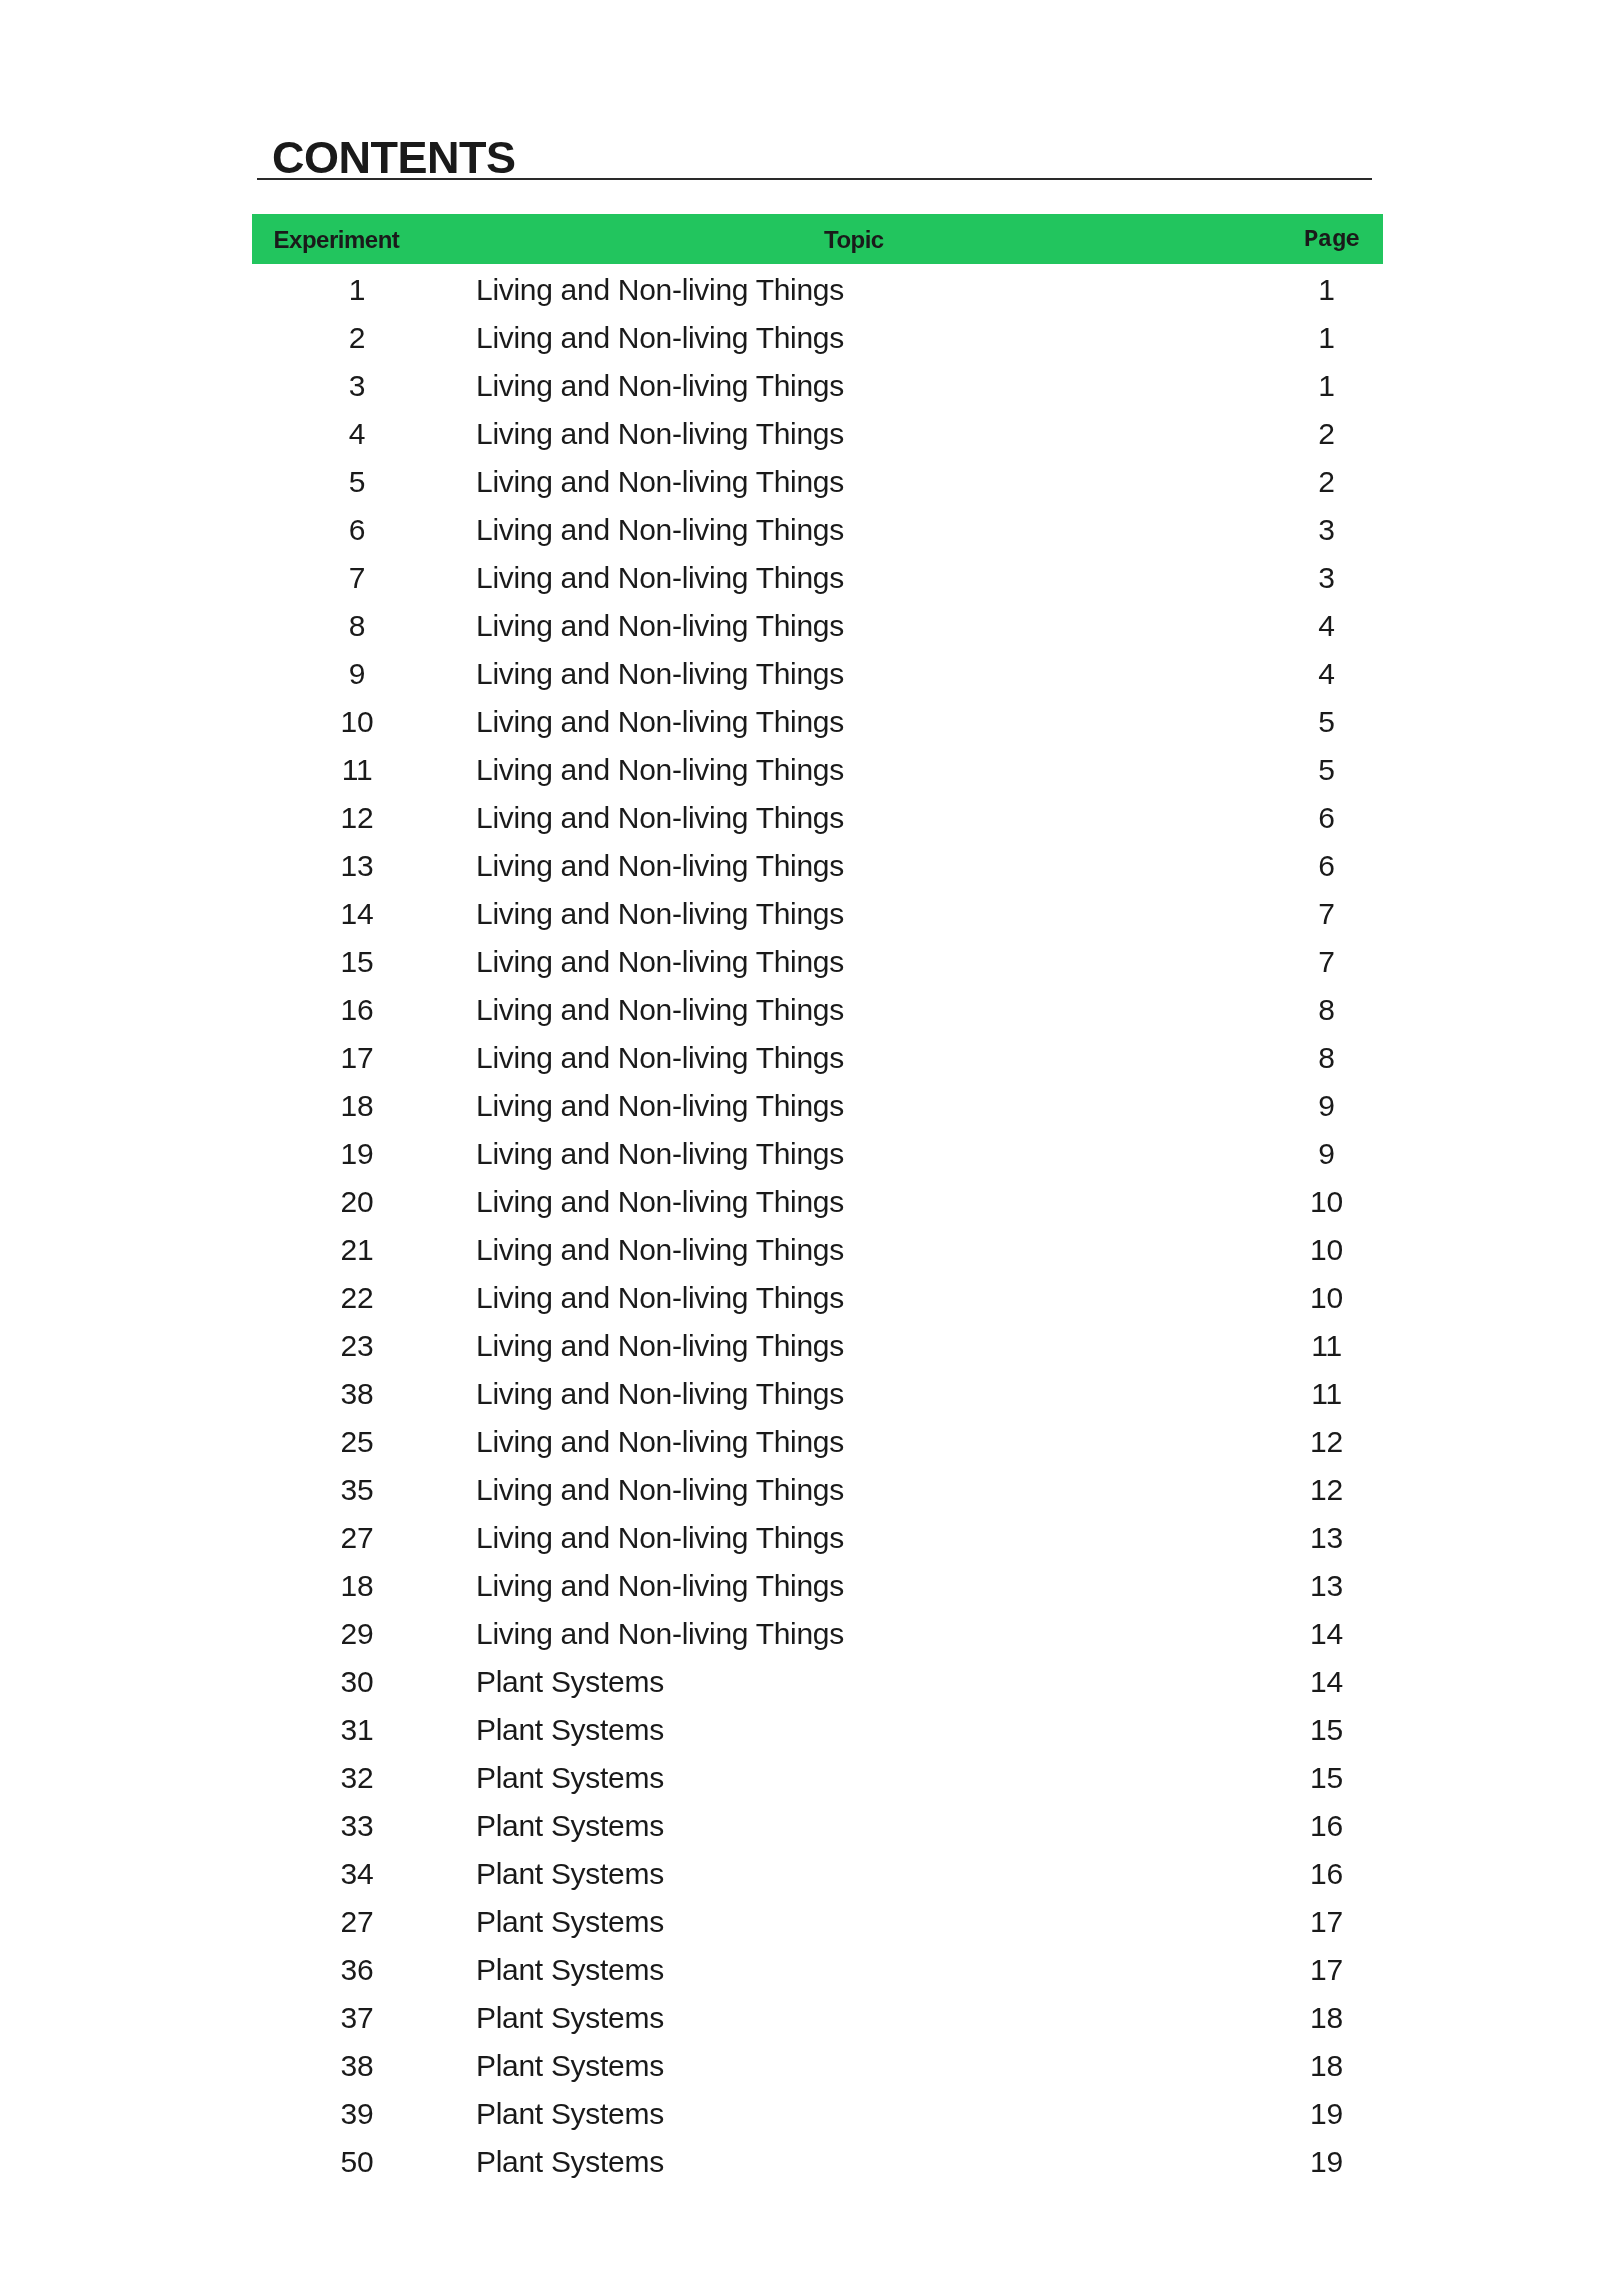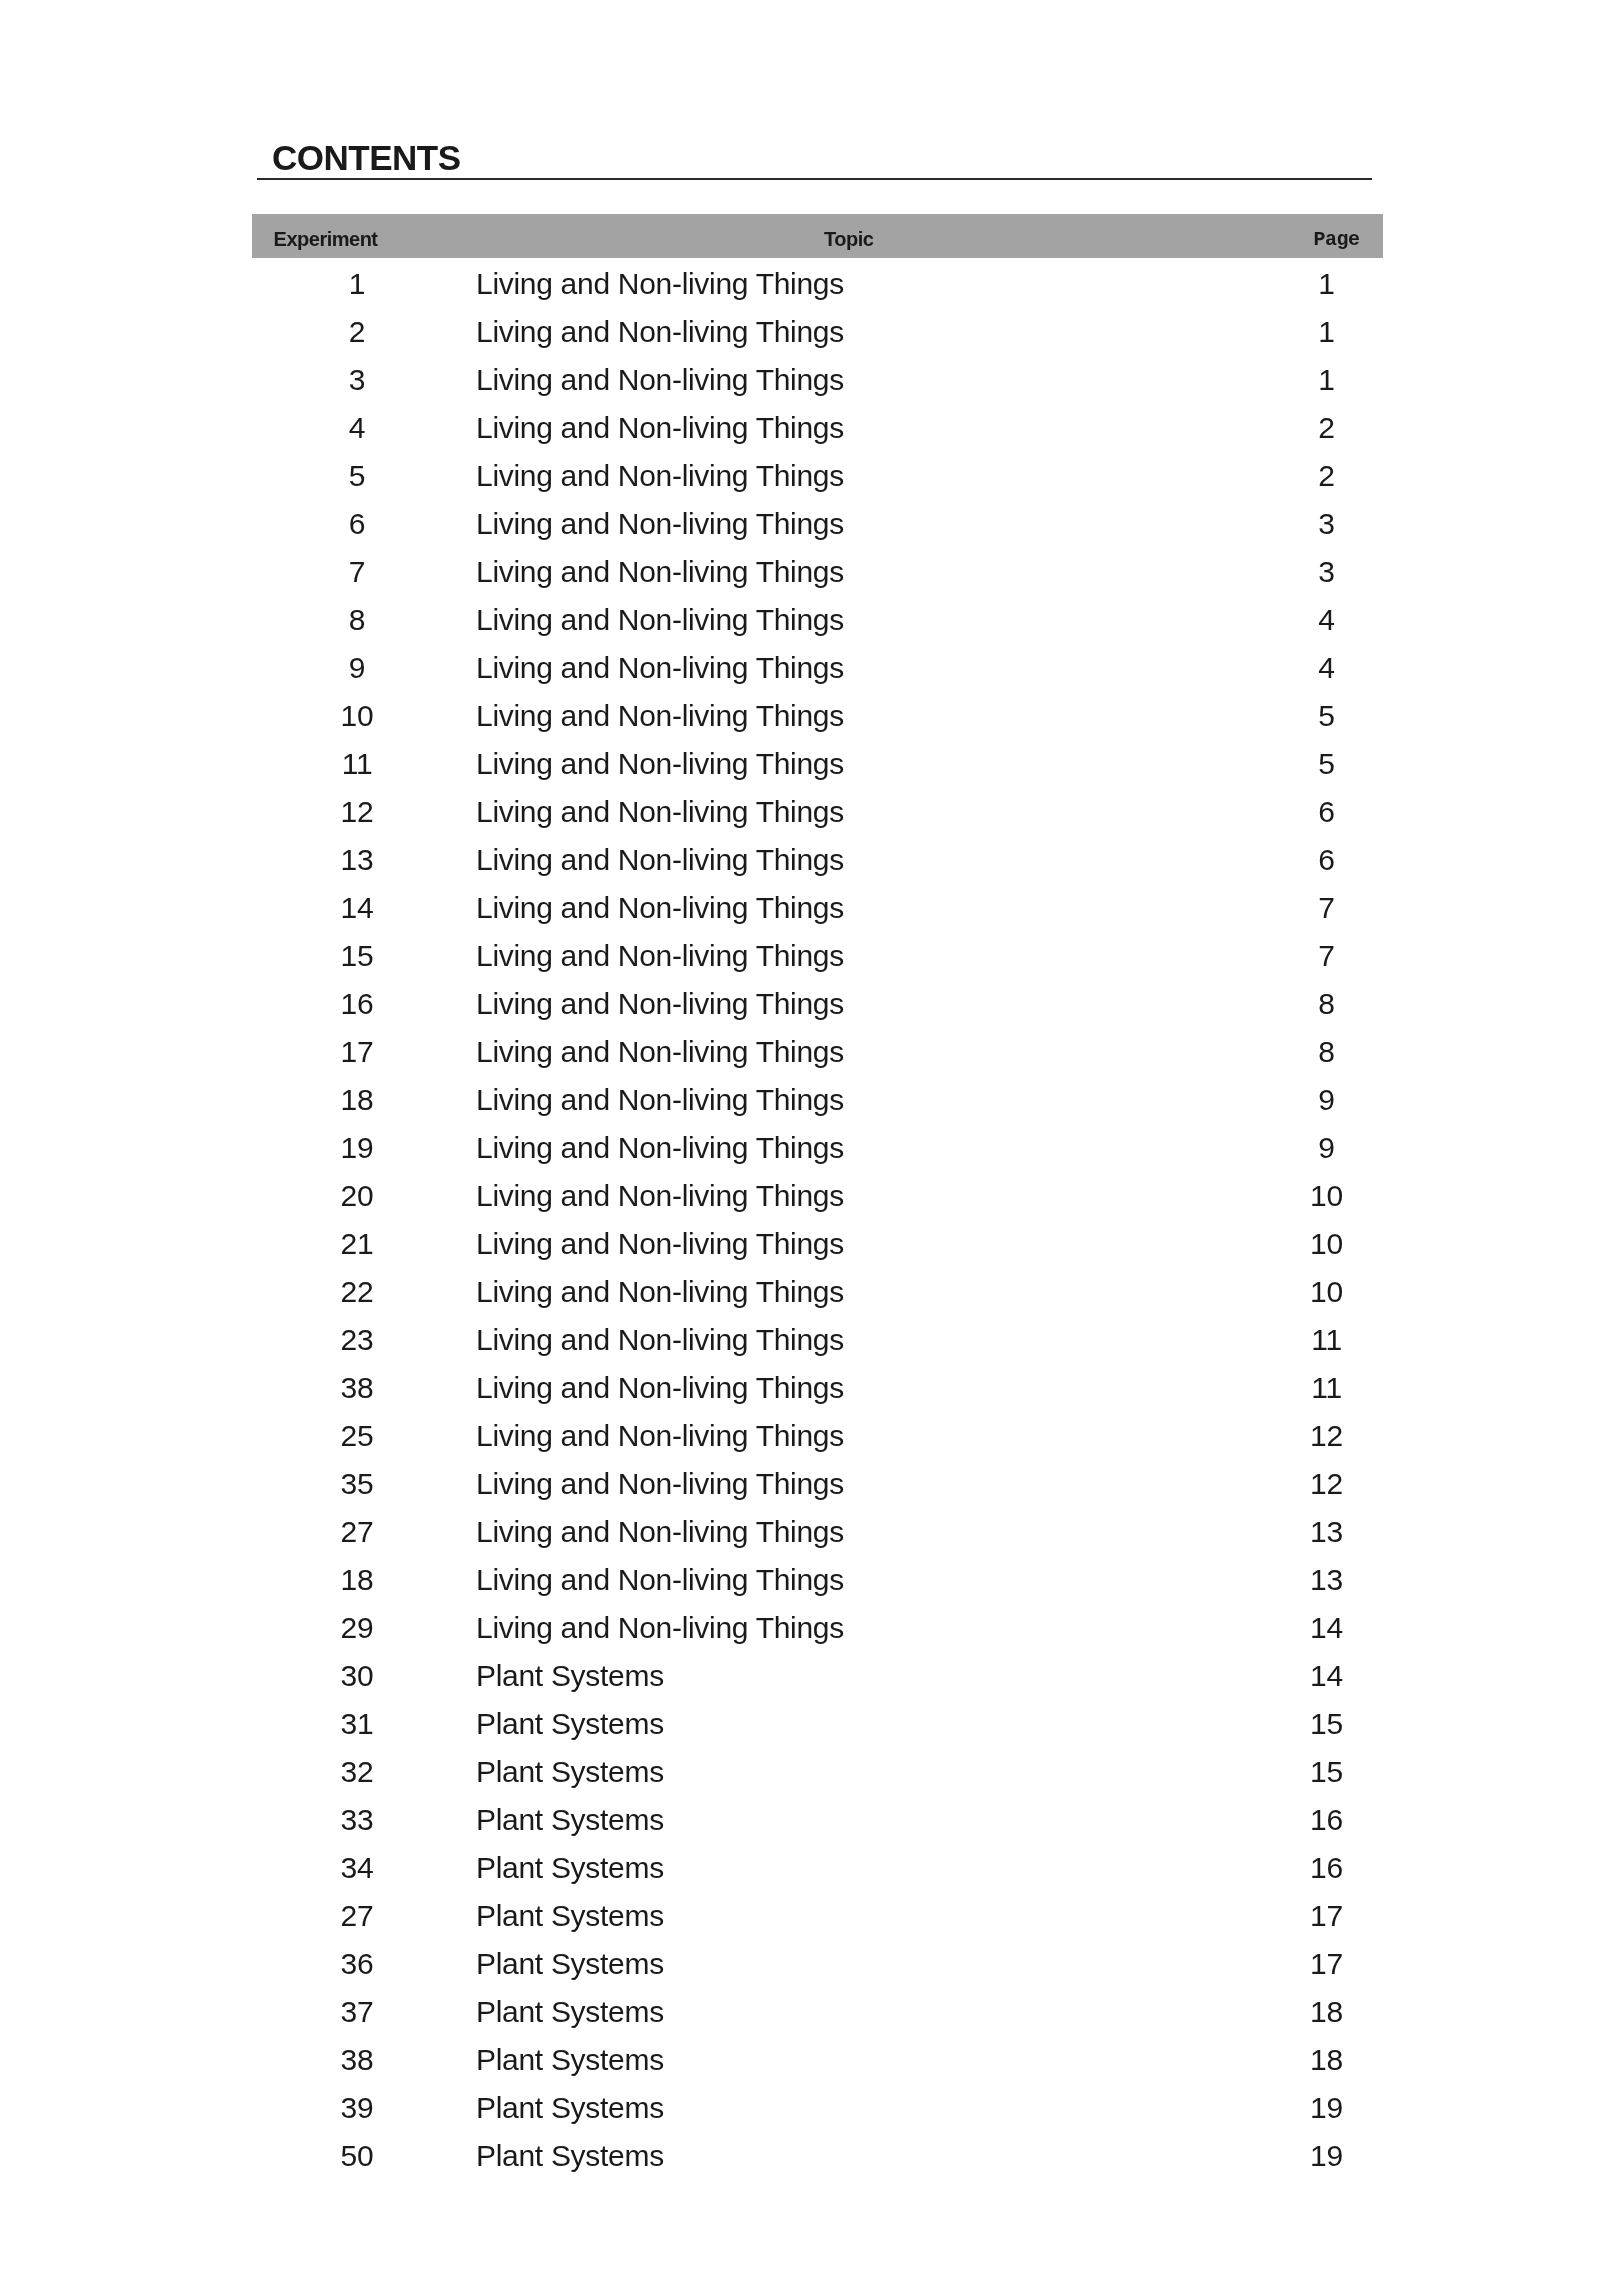--- a/index.html
+++ b/index.html
@@ -1,22 +1,22 @@
 <!DOCTYPE html>
 <html><head>
 <meta charset="utf-8">
 <style>
   html, body { margin:0; padding:0; background:#ffffff; }
   body { width:1620px; height:2292px; position:relative; overflow:hidden;
          font-family:"Liberation Sans", "DejaVu Sans", sans-serif; color:#1a1a1a; }
-  .title { position:absolute; left:272px; top:137px; font-size:35px; font-weight:bold;
+  .title { position:absolute; left:272px; top:137px; font-size:45px; font-weight:bold;
            letter-spacing:-0.5px; line-height:41px; }
   .rule { position:absolute; left:257px; top:178px; width:1115px; height:2px; background:#2a2a2a; }
   .table { position:absolute; left:252px; top:214px; width:1131px; }
-  .thead { height:44px; background:#a3a3a3; position:relative; font-weight:bold; font-size:20px; }
+  .thead { height:50px; background:#22c55e; position:relative; font-weight:bold; font-size:24px; }
   .thead span { position:absolute; top:0; line-height:51px; letter-spacing:-0.5px; }
   .h-exp { left:21.6px; }
   .h-topic { left:572px;text-align:center; }
   .h-page { right:23.5px;font-family:Liberation Mono, monospace; }
   .row { height:48px; position:relative; font-size:30px; line-height:48px; letter-spacing:-0.3px; }
   .row span { position:absolute; top:0; }
   .c-exp { left:0; width:210px; text-align:center; }
   .c-topic { left:224px; }
   .c-page { left:1043px; width:63px; text-align:center; }
   .tbody { padding-top:2px; }

